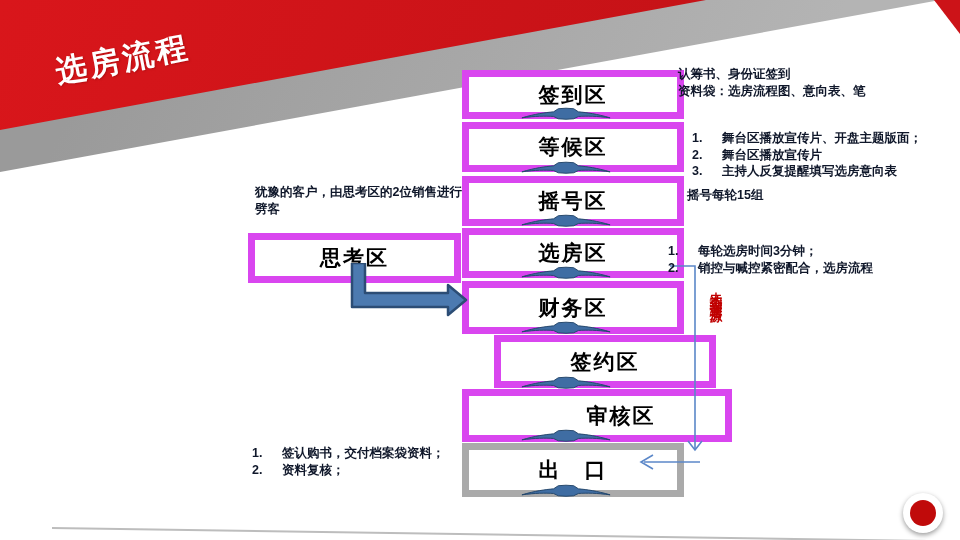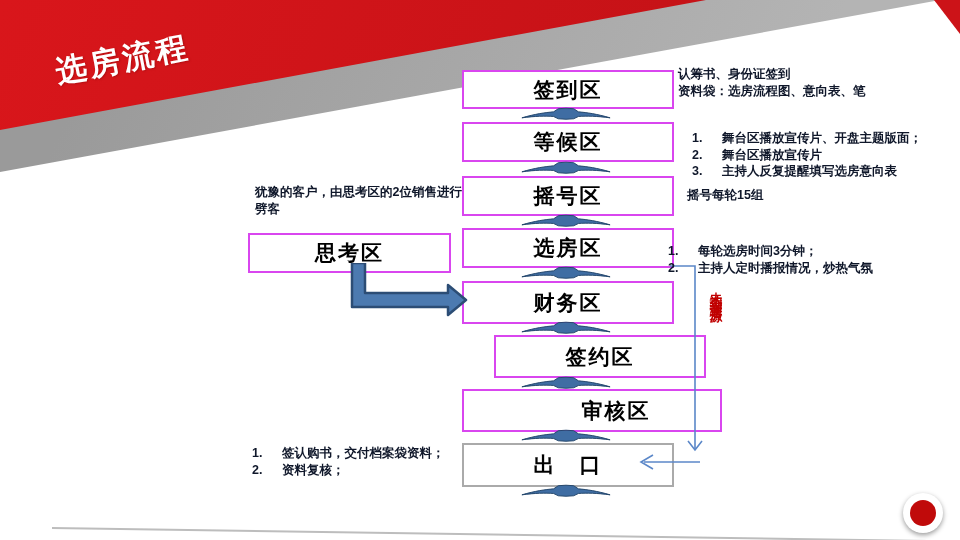--- a/index.html
+++ b/index.html
@@ -26,21 +26,21 @@
     filter:drop-shadow(5px 7px 6px rgba(70,70,70,.55));
   }
   .slide-title{
     position:absolute;left:52px;top:52px;
     transform:rotate(-11deg);transform-origin:left top;
     color:#ffffff;font-size:31px;font-weight:bold;letter-spacing:3px;
     text-shadow:1px 1px 2px rgba(120,0,0,.4);
   }
   
   .fbox{
-    position:absolute;background:#ffffff;border:2px solid #d946ef;
+    position:absolute;background:#ffffff;border:7px solid #d946ef;
     display:flex;align-items:center;justify-content:center;
     font-weight:bold;color:#000;font-size:21px;letter-spacing:2px;
   }
   .b0{left:462px;top:70px;width:208px;height:35px;}
   .b1{left:462px;top:122px;width:208px;height:36px;}
   .b2{left:462px;top:176px;width:208px;height:36px;}
   .b3{left:462px;top:228px;width:208px;height:36px;}
   .b4{left:462px;top:281px;width:208px;height:39px;}
   .b5{left:462px;top:335px;width:208px;height:39px;margin-left:32px;}
   .b6{left:462px;top:389px;width:208px;height:39px;padding-left:48px;}
@@ -191,21 +191,21 @@
   <ol class="rlist rnote note-wait">
     <li>舞台区播放宣传片、开盘主题版面；</li>
     <li>舞台区播放宣传片</li>
     <li>主持人反复提醒填写选房意向表</li>
   </ol>
 
   <div class="rnote note-lottery">摇号每轮15组</div>
 
   <ol class="rlist rnote note-select">
     <li>每轮选房时间3分钟；</li>
-    <li>主持人定时播报情况，炒热气氛</li>
+    <li>销控与喊控紧密配合，选房流程</li>
   </ol>
 
   <div class="rnote note-think">犹豫的客户，由思考区的2位销售进行劈客</div>
 
   <ol class="rlist rnote note-exit">
     <li>签认购书，交付档案袋资料；</li>
     <li>资料复核；</li>
   </ol>
 
   <div class="red-dot-ring">

